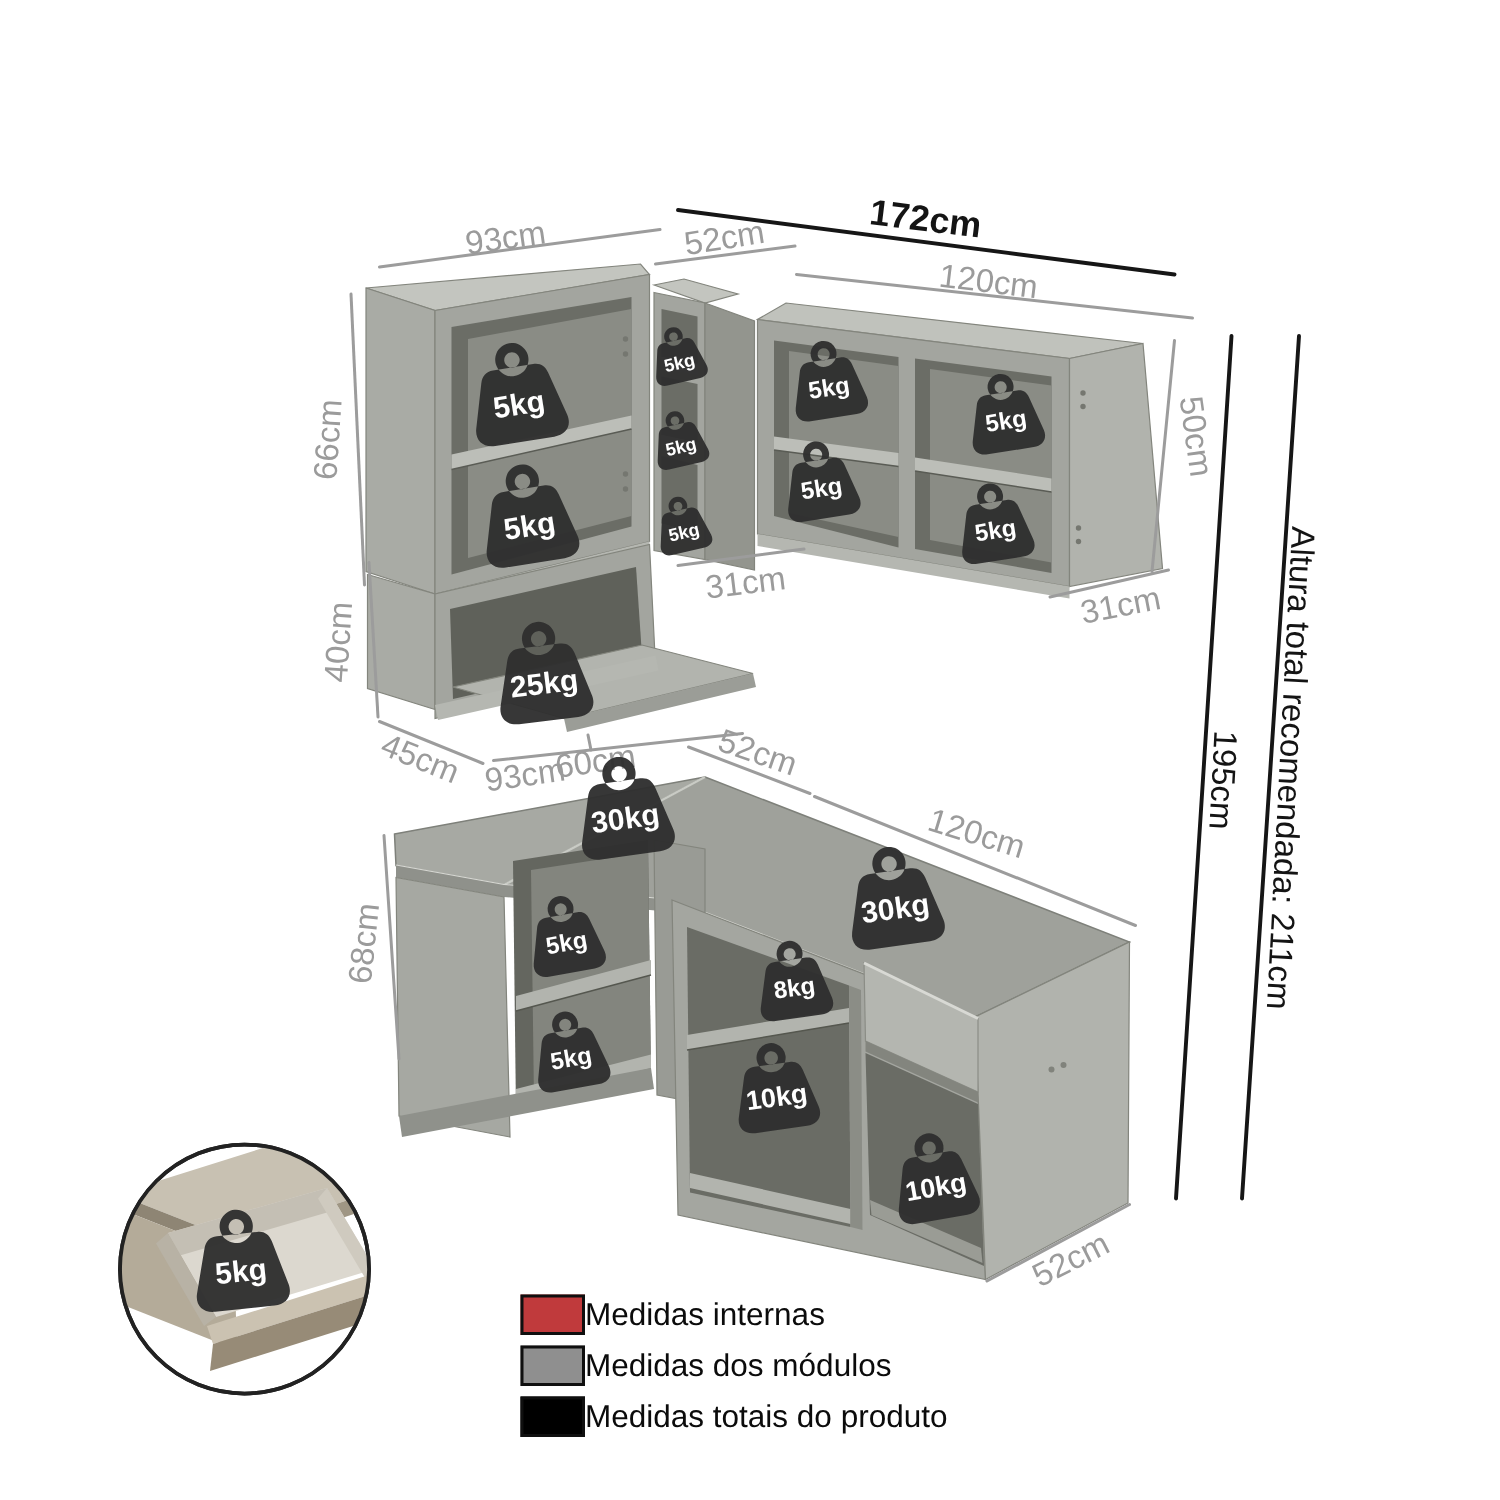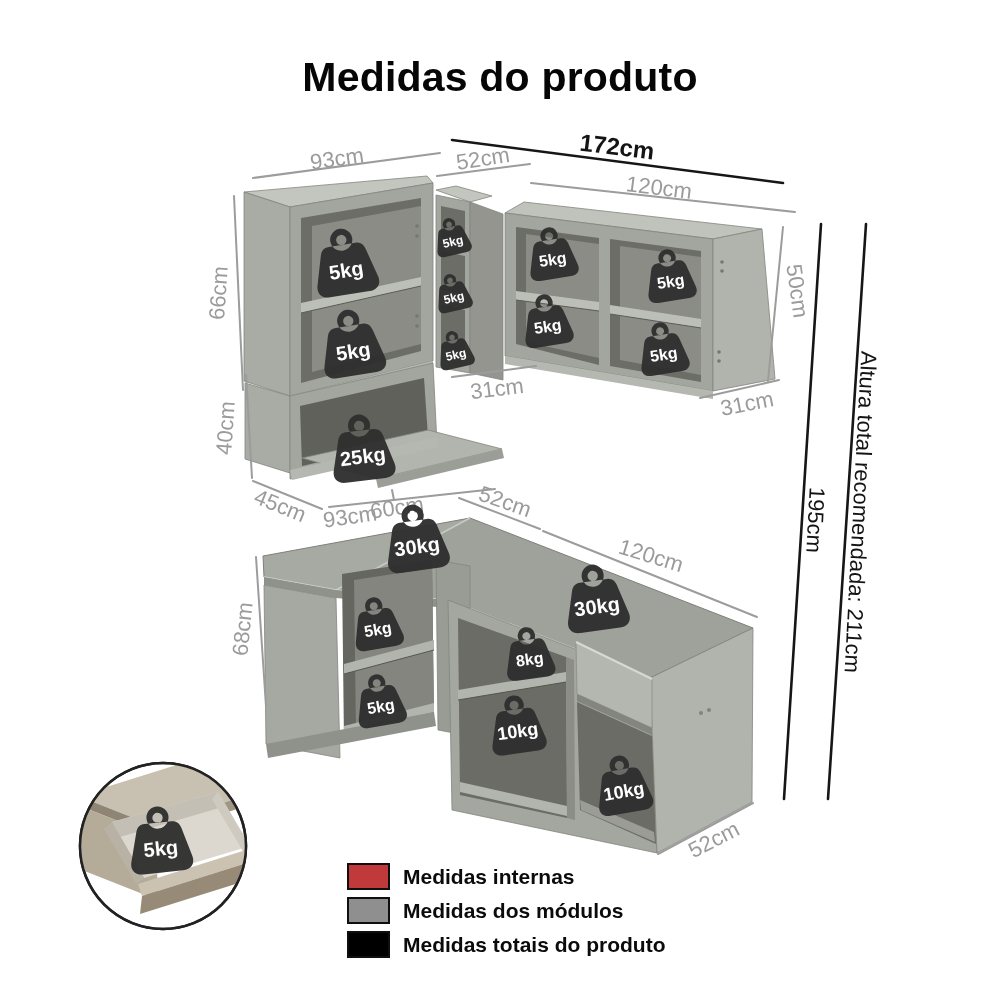--- a/index.html
+++ b/index.html
@@ -17,21 +17,21 @@
   .kettle svg{width:100%;height:100%;display:block;}
   .kettle path{fill:#2f2f2f;fill-opacity:.96;}
   .kettle .kg{position:absolute;left:50%;top:60%;transform:translate(-50%,-50%);
               color:#fff;font-weight:bold;white-space:nowrap;}
   .k-s{width:46px;height:41px;} .k-s .kg{font-size:12px;}
   .k-m{width:64px;height:57px;} .k-m .kg{font-size:16px;}
   .k-l{width:82px;height:73px;} .k-l .kg{font-size:20px;}
   .legend{position:absolute;left:347px;top:863px;}
   .legend-row{display:flex;align-items:center;margin-bottom:7px;}
   .swatch{width:43px;height:27px;border:2px solid #0f0f0f;box-sizing:border-box;flex:0 0 auto;}
-  .legend-label{margin-left:13px;font-size:21px;font-weight:700;color:#0b0b0b;white-space:nowrap;}
+  .legend-label{font-size:21px;font-weight:400;color:#0b0b0b;white-space:nowrap;}
 </style>
 </head>
 <body>
 
 <div class="stage">
 
   <svg class="illustration" width="1000" height="1000" viewBox="0 0 1000 1000">
 
     <g>
       <polygon points="244,192 427,176 433,183 290,207" fill="#c3c5bf" stroke="#83857d" stroke-width="0.8"></polygon>
@@ -163,21 +163,20 @@
         <polygon points="112,822 218,792 226,806 120,837" fill="#c4bfb4"></polygon>
         <polygon points="218,792 250,846 244,853 212,799" fill="#cfcabf"></polygon>
         <polygon points="112,822 144,878 136,884 104,829" fill="#b8b2a5"></polygon>
         <polygon points="138,884 246,850 250,862 142,896" fill="#cbc2b1"></polygon>
         <polygon points="142,896 250,862 248,880 140,914" fill="#978b77"></polygon>
       </g>
       <circle cx="163" cy="846" r="83" fill="none" stroke="#222222" stroke-width="2.5"></circle>
     </g>
   </svg>
 
-  <div class="title">Medidas do produto</div>
 
   <div class="dim" style="left:337px;top:159px;--rot:-8deg">93cm</div>
   <div class="dim" style="left:483px;top:159px;--rot:-9deg">52cm</div>
   <div class="dim" style="left:659px;top:188px;--rot:7deg">120cm</div>
   <div class="dim black big" style="left:617px;top:147px;--rot:7deg">172cm</div>
   <div class="dim" style="left:219px;top:293px;--rot:-86deg">66cm</div>
   <div class="dim" style="left:226px;top:428px;--rot:-86deg">40cm</div>
   <div class="dim" style="left:797px;top:291px;--rot:82deg">50cm</div>
   <div class="dim" style="left:497px;top:389px;--rot:-7deg">31cm</div>
   <div class="dim" style="left:747px;top:404px;--rot:-11deg">31cm</div>

